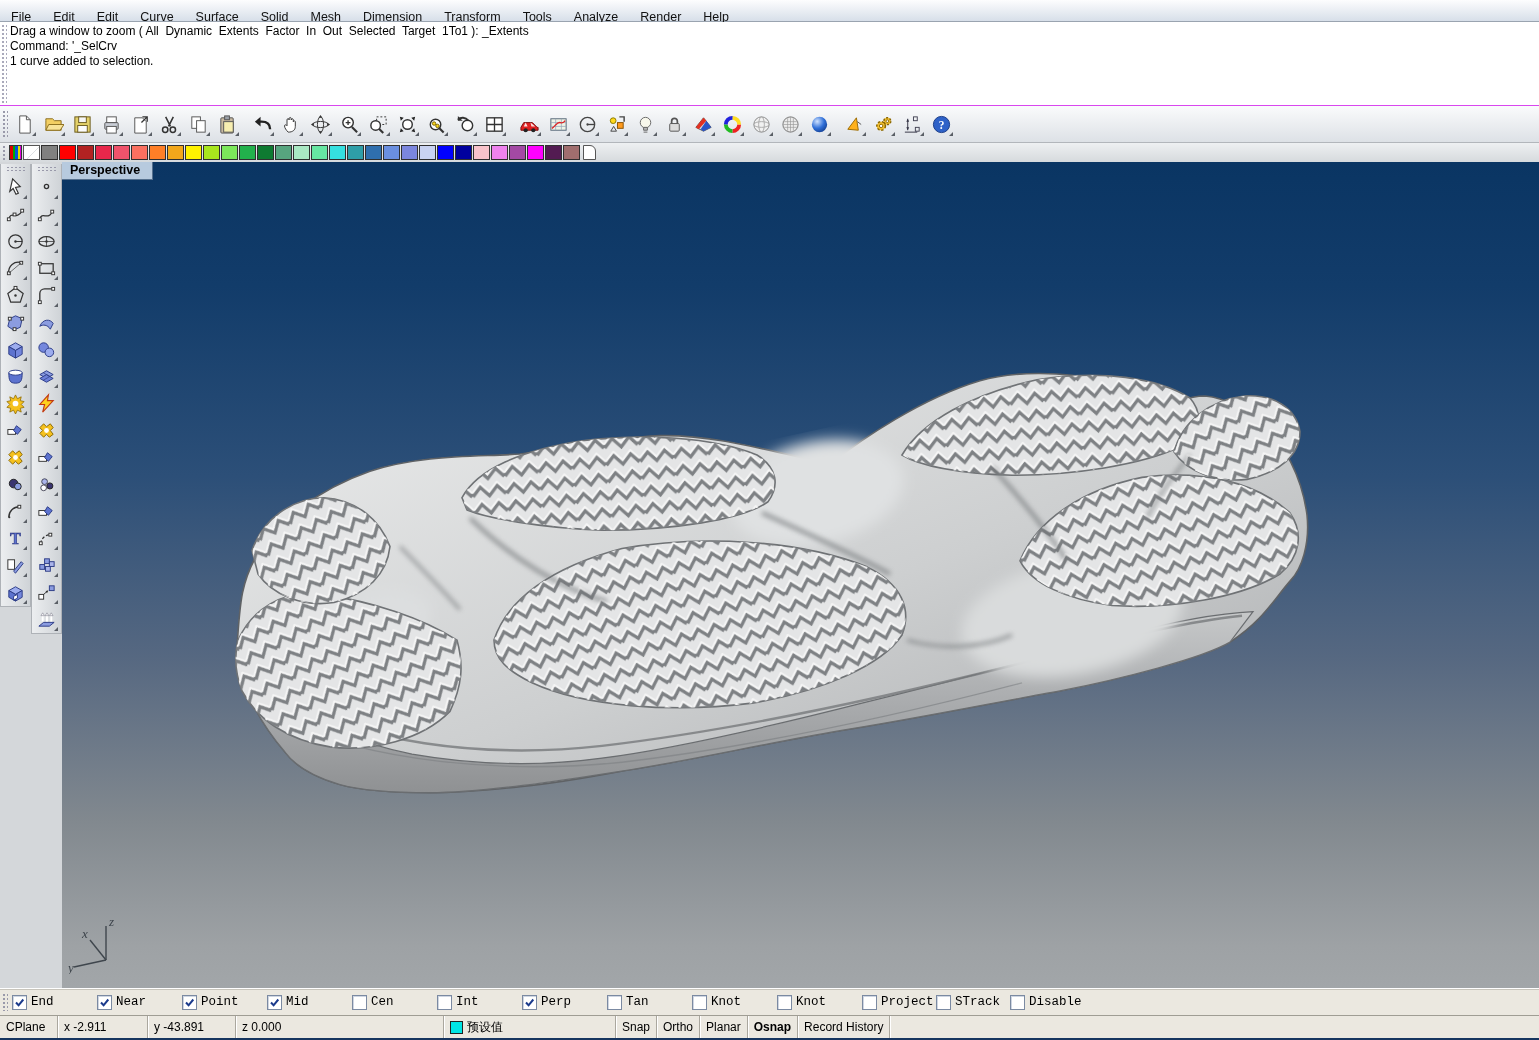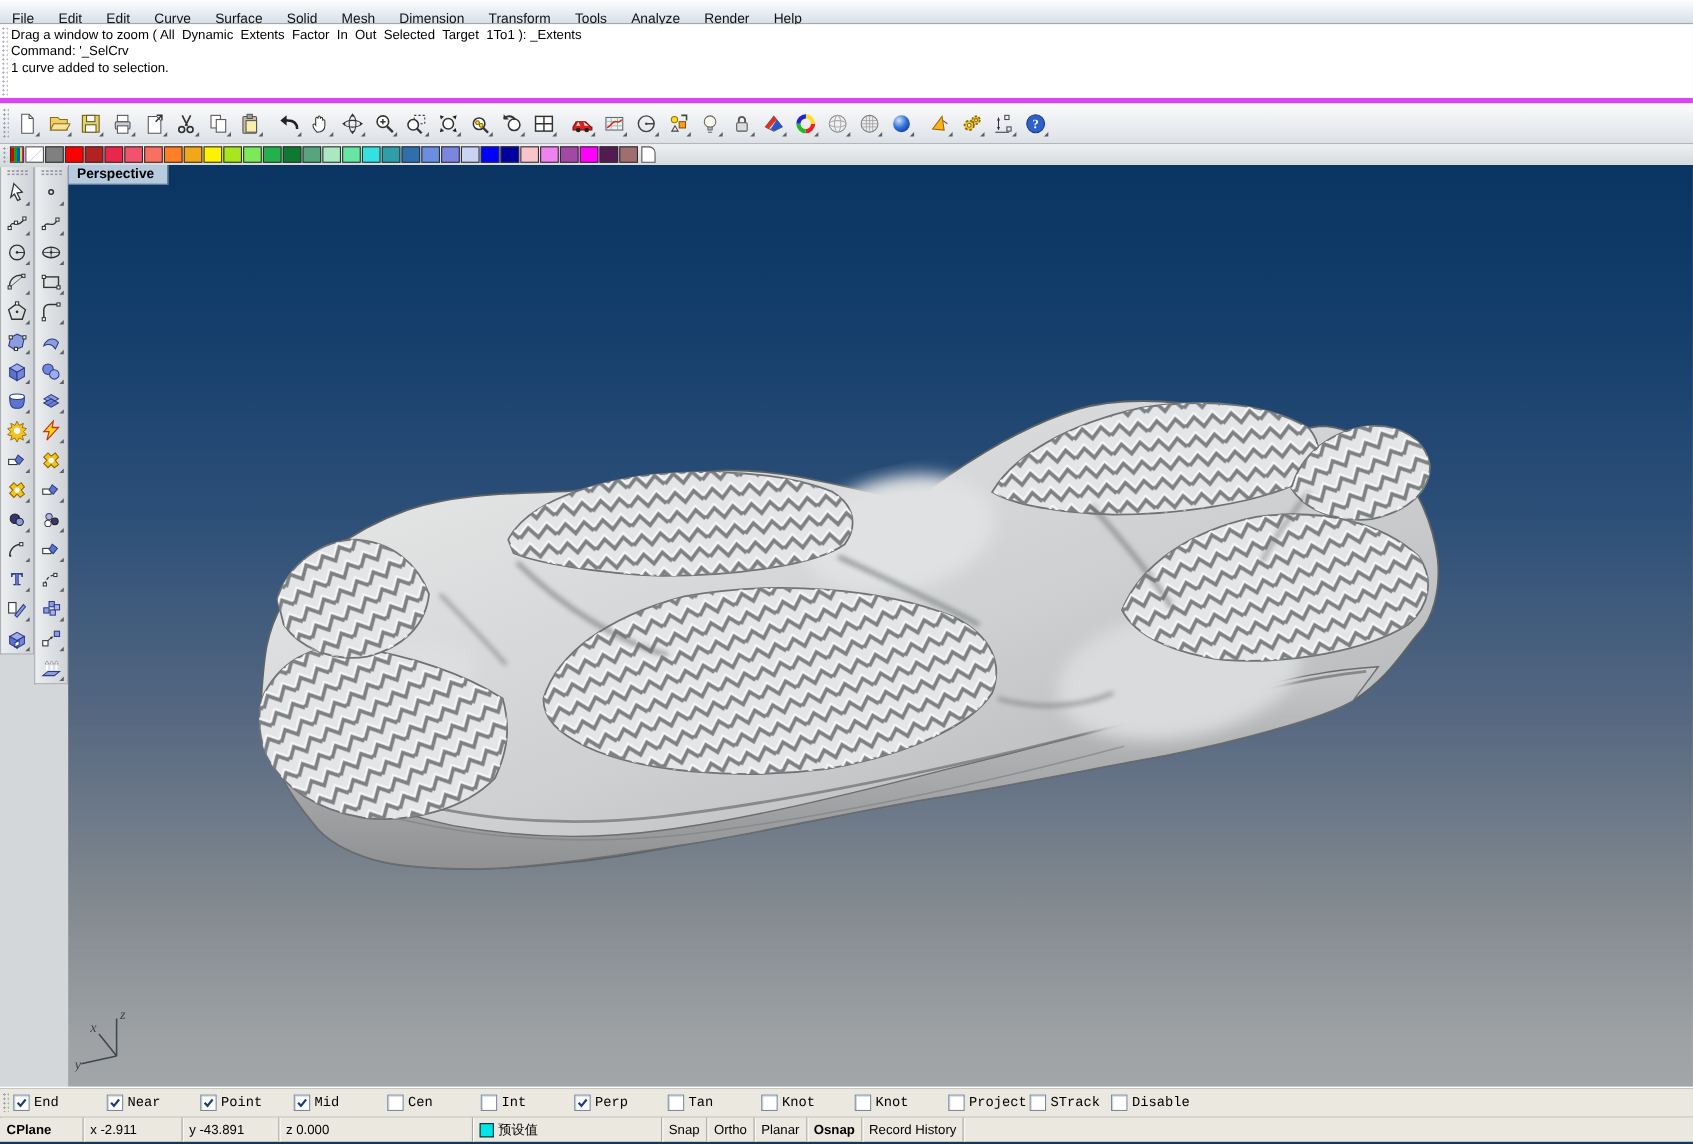--- a/index.html
+++ b/index.html
@@ -6,21 +6,21 @@
   body{width:1539px;height:1040px;overflow:hidden;font-family:"Liberation Sans",sans-serif;background:#d4d7da;-webkit-font-smoothing:antialiased;}
   .app{width:1539px;height:1040px;display:flex;flex-direction:column;}
 
   
   .titlebar{height:20px;background:linear-gradient(180deg,#5a8fe0 0%,#2a66c8 45%,#1c4da3 100%);display:flex;align-items:center;color:#fff;font-size:12.5px;padding:0 4px;flex:0 0 auto;text-shadow:0 1px 1px rgba(0,0,0,.45);}
   .titlebar .logo{width:17px;height:16px;margin-right:5px;flex:0 0 auto;}
   
   .menubar{height:21px;background:linear-gradient(180deg,#fdfdfe,#d7dfe9);border-bottom:1px solid #9aa4b0;display:flex;align-items:center;font-size:12.5px;color:#111;flex:0 0 auto;}
   .menubar .mi{padding:2px 11px;cursor:default;margin-top:12px;}
   
-  .cmdarea{height:72px;background:#fff;border-bottom:5px solid #d946ef;position:relative;padding:2px 0 0 10px;box-sizing:border-box;flex:0 0 auto;}
+  .cmdarea{height:84px;background:#fff;border-bottom:1px solid #d946ef;position:relative;padding:2px 0 0 10px;box-sizing:border-box;flex:0 0 auto;}
   .cmdarea .grip{position:absolute;left:1px;top:2px;bottom:2px;width:6px;background-image:radial-gradient(#aab 1px,transparent 1px);background-size:4px 4px;}
   .cmdline{font-size:12px;line-height:15px;color:#000;white-space:pre;}
   .cmdprompt{font-size:12px;line-height:17px;font-weight:bold;border-top:1px solid #444;margin-top:2px;white-space:pre;}
   
   .toolbar{height:36px;background:linear-gradient(180deg,#fafbfc,#dde1e6);border-bottom:1px solid #b2b6bb;display:flex;align-items:center;padding-left:10px;position:relative;flex:0 0 auto;}
   .toolbar .grip{position:absolute;left:2px;top:4px;bottom:4px;width:6px;background-image:radial-gradient(#99a 1px,transparent 1px);background-size:4px 4px;}
   .tbtn{width:27px;height:27px;border:1px solid transparent;background:transparent;padding:1px;margin:0 1px;position:relative;display:flex;align-items:center;justify-content:center;}
   .tbtn::after{content:"";position:absolute;right:1px;bottom:1px;border-left:4px solid transparent;border-bottom:4px solid #5a5f66;}
   .gapL{margin-left:7px;}
   
@@ -865,24 +865,24 @@
         <span class="cb"></span>
         <span>STrack</span>
       </div>
       <div class="oitem wide">
         <span class="cb"></span>
         <span>Disable</span>
       </div>
     </div>
 
   <div class="statusbar">
-      <div class="scell" style="width: 76px; font-weight: bold;">CPlane</div>
+      <div class="scell" style="width: 58px;">CPlane</div>
       <div class="scell" style="width: 90px;">x -2.911</div>
       <div class="scell" style="width: 88px;">y -43.891</div>
-      <div class="scell" style="width: 176px;">z 0.000</div>
+      <div class="scell" style="width: 208px;">z 0.000</div>
       <div class="scell" style="width: 172px;">
         <span class="layersq" style="background: rgb(0, 229, 229);"></span>
         <span>预设值</span>
       </div>
       <div class="scell">Snap</div>
       <div class="scell">Ortho</div>
       <div class="scell">Planar</div>
       <div class="scell bold">Osnap</div>
       <div class="scell">Record History</div>
       <div class="scell sfill"></div>

